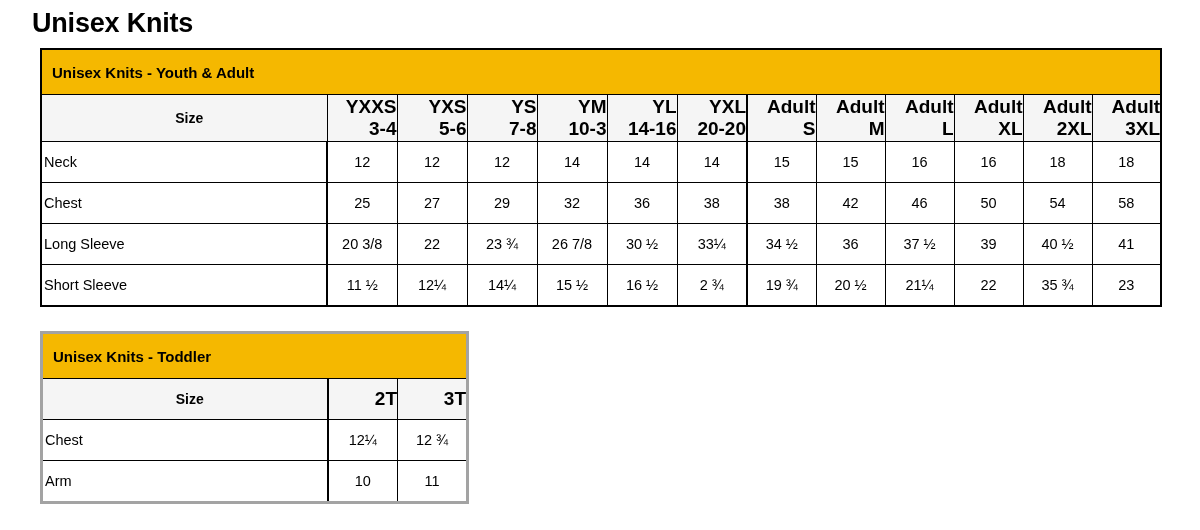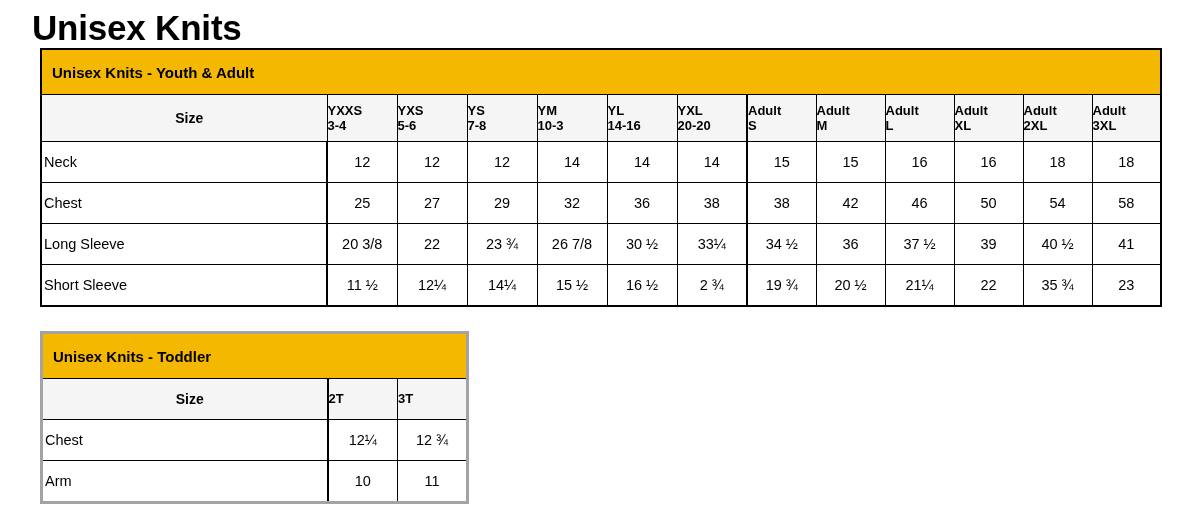--- a/index.html
+++ b/index.html
@@ -13,21 +13,21 @@
     font-family: "Liberation Sans", sans-serif;
     color: #000000;
     position: relative;
     overflow: hidden;
   }
 
   .page-title {
     position: absolute;
     left: 32px;
     top: 8px;
-    font-size: 35px;
+    font-size: 27px;
     font-weight: bold;
     letter-spacing: -0.2px;
     color: #000000;
   }
 
   table {
     border-collapse: collapse;
     table-layout: fixed;
   }
 
@@ -52,23 +52,23 @@
     text-align: left;
     padding-left: 10px !important;
     vertical-align: middle;
     color: #000;
   }
 
   .hdr-row td {
     background: #f5f5f5;
     height: 46px;
     vertical-align: middle;
-    font-size: 13px;
+    font-size: 19px;
     font-weight: bold;
-    text-align: left;
+    text-align: right;
     line-height: 1.18;
   }
   .hdr-row td.lbl {
     text-align: center;
     padding-left: 10px;
     font-size: 14px;
   }
 
   .data-row td {
     height: 40px;

